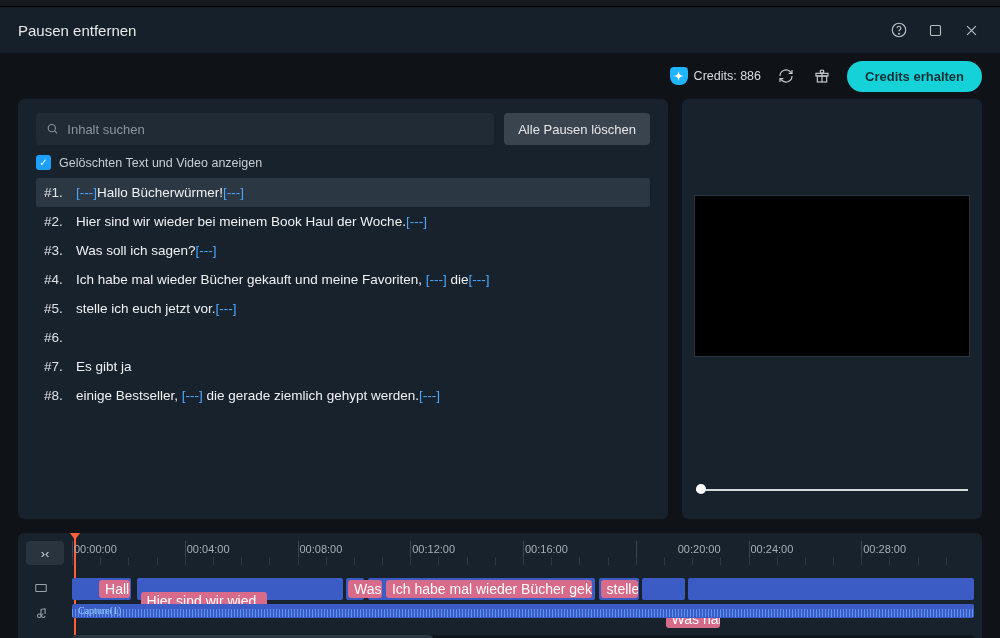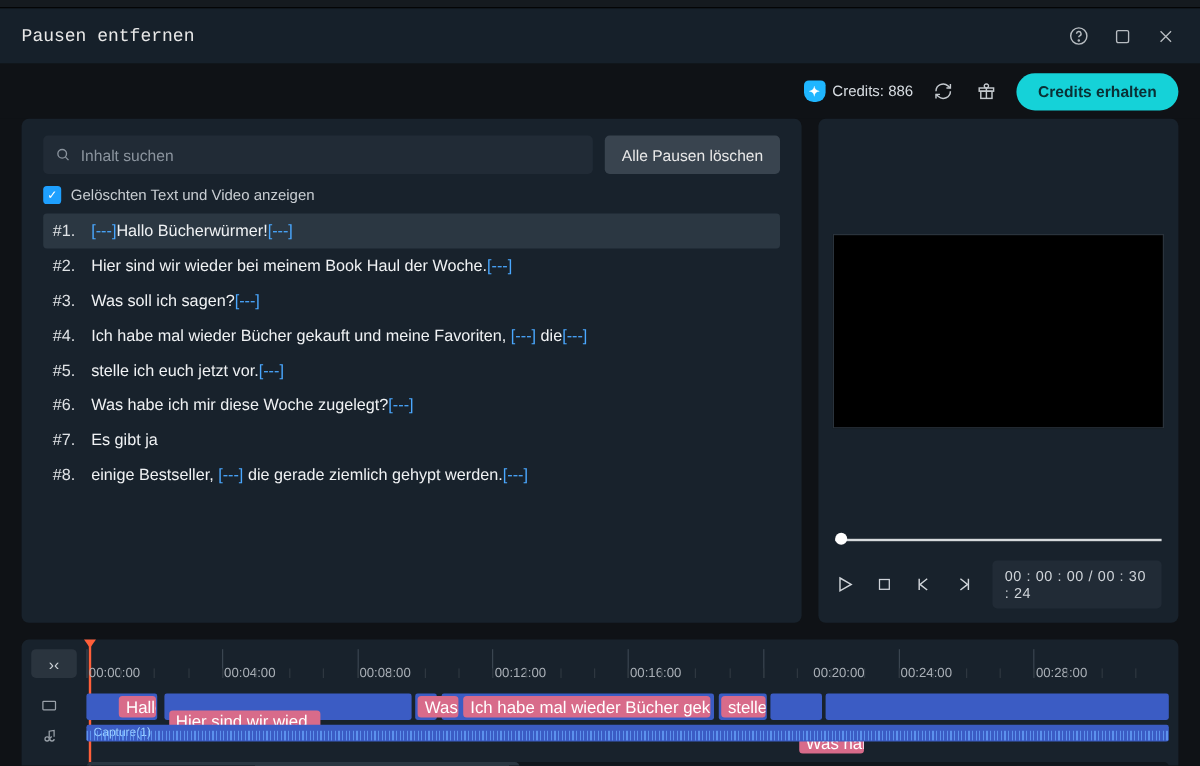--- a/index.html
+++ b/index.html
@@ -9,21 +9,21 @@
     font-family: -apple-system, "Segoe UI", Arial, sans-serif;
     color: #e8e8e8;
     overflow: hidden;
     font-size: 13px;
   }
   .top-thin { height: 7px; background: #151a1f; border-bottom: 1px solid #000; }
   .titlebar {
     height: 46px; display: flex; align-items: center;
     padding: 0 14px 0 18px; background: #16202a;
   }
-  .titlebar .title { font-size: 15px; color: #e8e8e8; font-family: Liberation Mono, monospace; }
+  .titlebar .title { font-size: 15px; color: #e8e8e8; }
   .titlebar .spacer { flex: 1; }
   .win-btn {
     width: 30px; height: 30px; margin-left: 6px;
     display: flex; align-items: center; justify-content: center;
     color: #b8bdc2; cursor: pointer;
   }
   .win-btn svg { stroke: currentColor; fill: none; }
 
   .credits-row {
     height: 46px; display: flex; align-items: center; justify-content: flex-end;
@@ -101,21 +101,21 @@
   .snap-btn {
     width:38px; height:24px; background:#2a343e; border-radius:4px;
     display:flex;align-items:center;justify-content:center;color:#cfd4d9;font-size:13px;
     margin-right:8px; margin-top:0;
   }
   .ruler { position:relative; flex:1; height:34px; }
   .ruler .tick {
     position:absolute; top:0; width:1px; height:24px; background:#3a4550;
   }
   .ruler .tlabel {
-    position:absolute; top:14px; font-size:11px; color:#a8aeb5; transform:translateX(2px);
+    position:absolute; top:2px; font-size:11px; color:#a8aeb5; transform:translateX(2px);
   }
   .ruler .minor {
     position:absolute; top:16px; width:1px; height:8px; background:#2e3740;
   }
   .playhead {
     position:absolute; top:4px; bottom:6px; width:2px; background:#ff5f3a;
     left:56px;
   }
   .playhead::before {
     content:''; position:absolute; top:-4px; left:-4px;
@@ -129,20 +129,21 @@
   .vclip {
     position:absolute; top:0; height:22px; background:#3b5cc4; border-radius:2px;
   }
   .tag {
     position:absolute; top:2px; height:18px; background:#d86b8a; border-radius:3px;
     color:#fff; font-size:14px; padding:1px 6px; overflow:hidden; white-space:nowrap;
   }
   .aclip {
     position:absolute; top:0; height:14px; background:#3b5cc4; border-radius:2px;
     overflow:hidden;
+    font-family:Liberation Serif, serif;
   }
   .aclip .wave {
     position:absolute; bottom:1px; left:0; right:0; height:8px;
     background:
       repeating-linear-gradient(90deg,#6aa8ff 0 1px,transparent 1px 3px);
     opacity:.7;
   }
   .aclip .aname { position:absolute; top:1px; left:6px; font-size:10px; color:#9cd0ff;}
   .hscroll {
     margin:8px 0 0 46px; height:8px; background:#10161c; border-radius:4px; position:relative;
@@ -233,64 +234,38 @@
         <div class="line">
           <span class="lineno">#4.</span>
           <span><span class="txt">Ich habe mal wieder Bücher gekauft und meine Favoriten, </span><span class="pause">[---]</span><span class="txt"> die</span><span class="pause">[---]</span></span>
         </div>
         <div class="line">
           <span class="lineno">#5.</span>
           <span><span class="txt">stelle ich euch jetzt vor.</span><span class="pause">[---]</span></span>
         </div>
         <div class="line">
           <span class="lineno">#6.</span>
-          <span><span class="txt">Was habe ich mir diese Woche zugelegt?</span><span class="pause">[---]</span></span>
         </div>
         <div class="line">
           <span class="lineno">#7.</span>
           <span><span class="txt">Es gibt ja</span></span>
         </div>
         <div class="line">
           <span class="lineno">#8.</span>
           <span><span class="txt">einige Bestseller, </span><span class="pause">[---]</span><span class="txt"> die gerade ziemlich gehypt werden.</span><span class="pause">[---]</span></span>
         </div>
       </div>
   </div>
 
   <div class="right-pane">
     <div class="video-box"></div>
     <div class="right-spacer"></div>
     <div class="scrub">
       <div class="scrub-line"></div>
         <div class="scrub-dot"></div>
-    </div>
-    <div class="controls">
-      <div class="ctrl">
-          <svg width="16" height="16" viewBox="0 0 24 24" fill="none" stroke="currentColor" stroke-width="1.8">
-            <path d="M6 4l14 8-14 8z"></path>
-          </svg>
-        </div>
-      <div class="ctrl">
-          <svg width="14" height="14" viewBox="0 0 24 24" fill="none" stroke="currentColor" stroke-width="1.8">
-            <rect x="5" y="5" width="14" height="14"></rect>
-          </svg>
-        </div>
-      <div class="ctrl">
-          <svg width="16" height="16" viewBox="0 0 24 24" fill="none" stroke="currentColor" stroke-width="1.8">
-            <path d="M16 5l-9 7 9 7"></path>
-            <path d="M6 5v14"></path>
-          </svg>
-        </div>
-      <div class="ctrl">
-          <svg width="16" height="16" viewBox="0 0 24 24" fill="none" stroke="currentColor" stroke-width="1.8">
-            <path d="M8 5l9 7-9 7"></path>
-            <path d="M18 5v14"></path>
-          </svg>
-        </div>
-      <div class="timecode">00 : 00 : 00 / 00 : 30 : 24</div>
     </div>
   </div>
 </div>
 
 <div class="timeline">
   <div class="playhead"></div>
   <div class="tl-head">
     <div class="snap-btn">›‹</div>
     <div class="ruler" id="ruler">
         <div class="tick" style="left: 0%;"></div>

